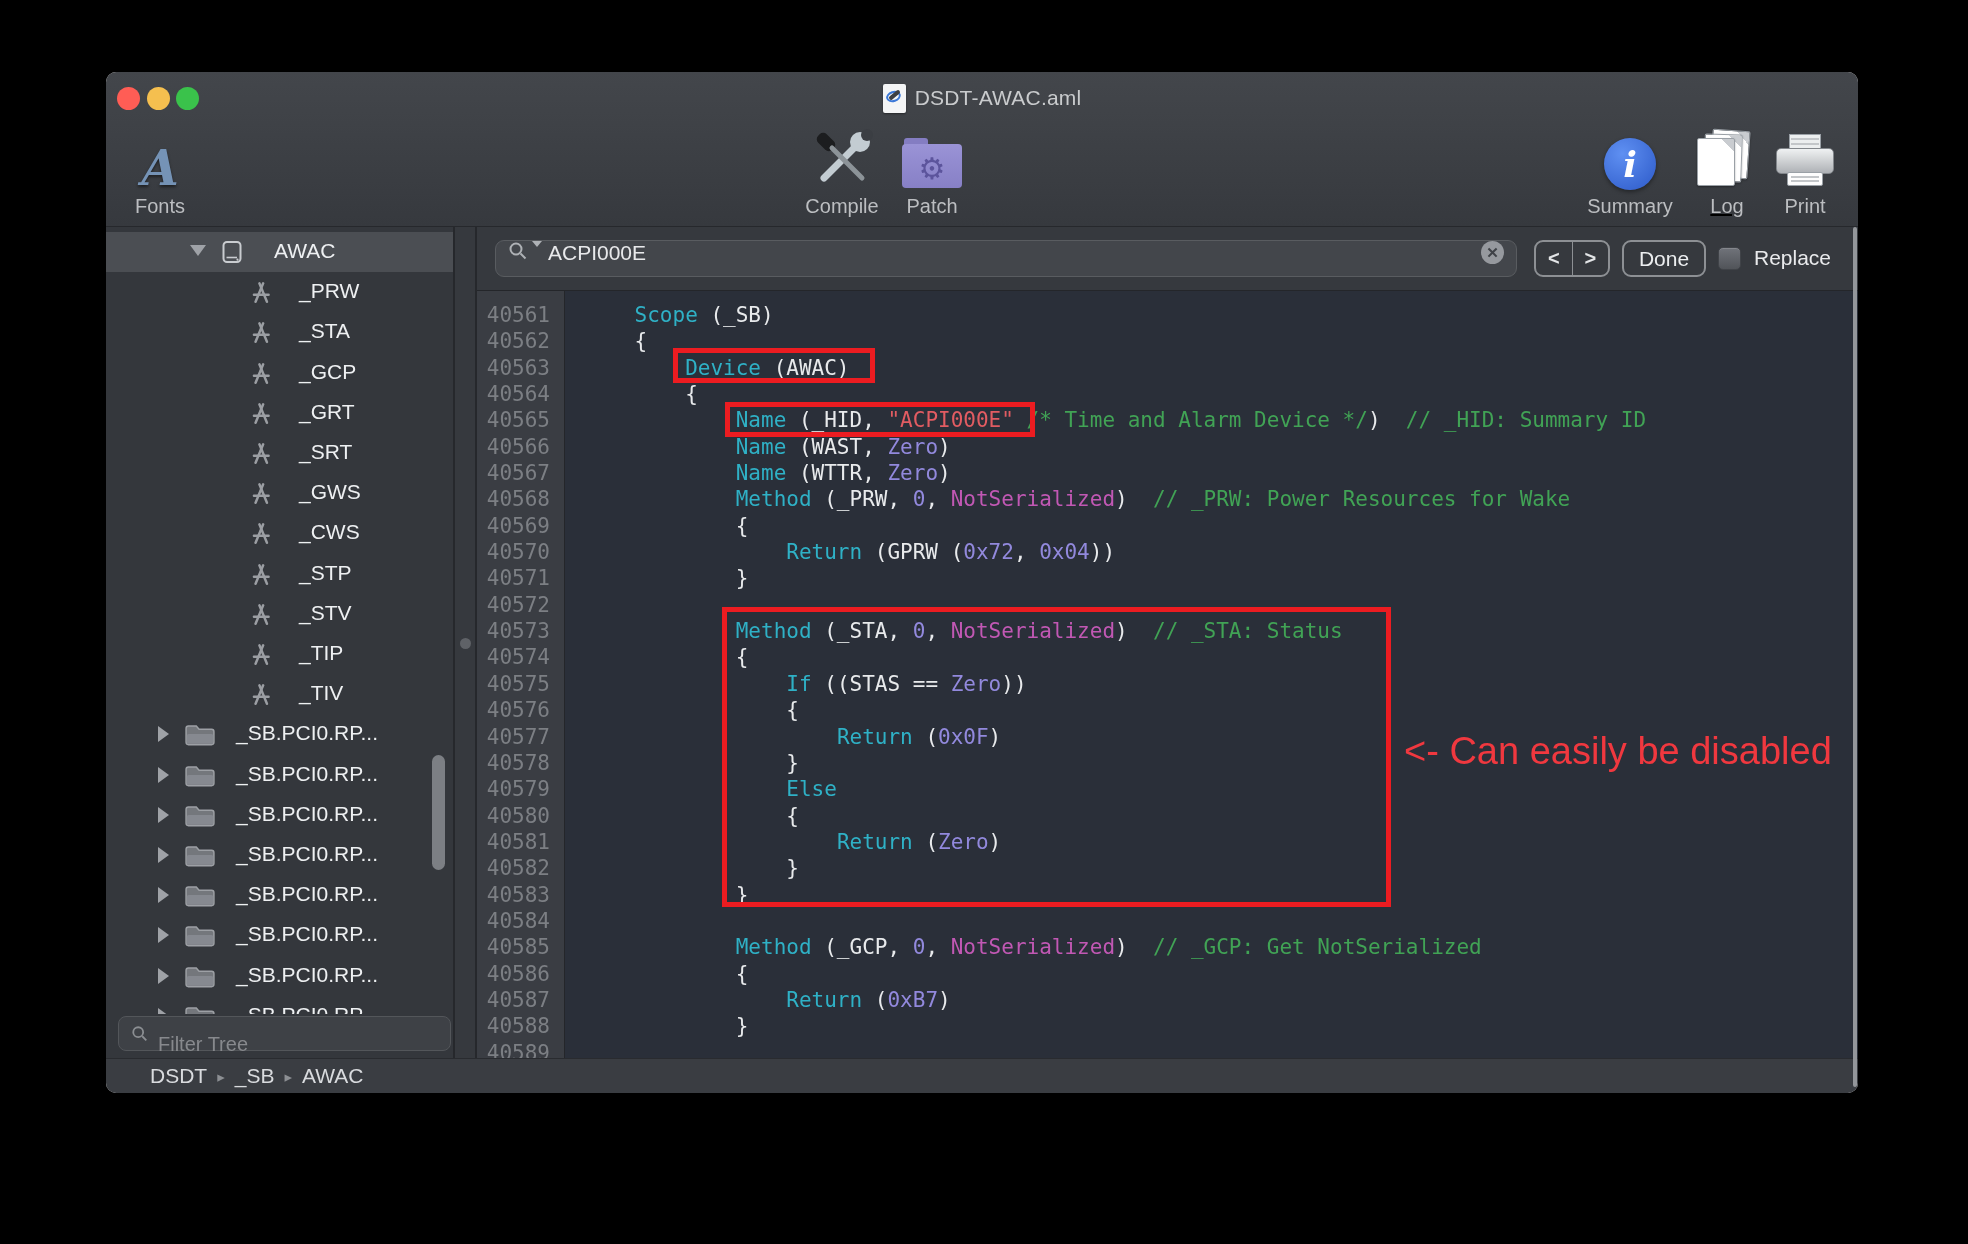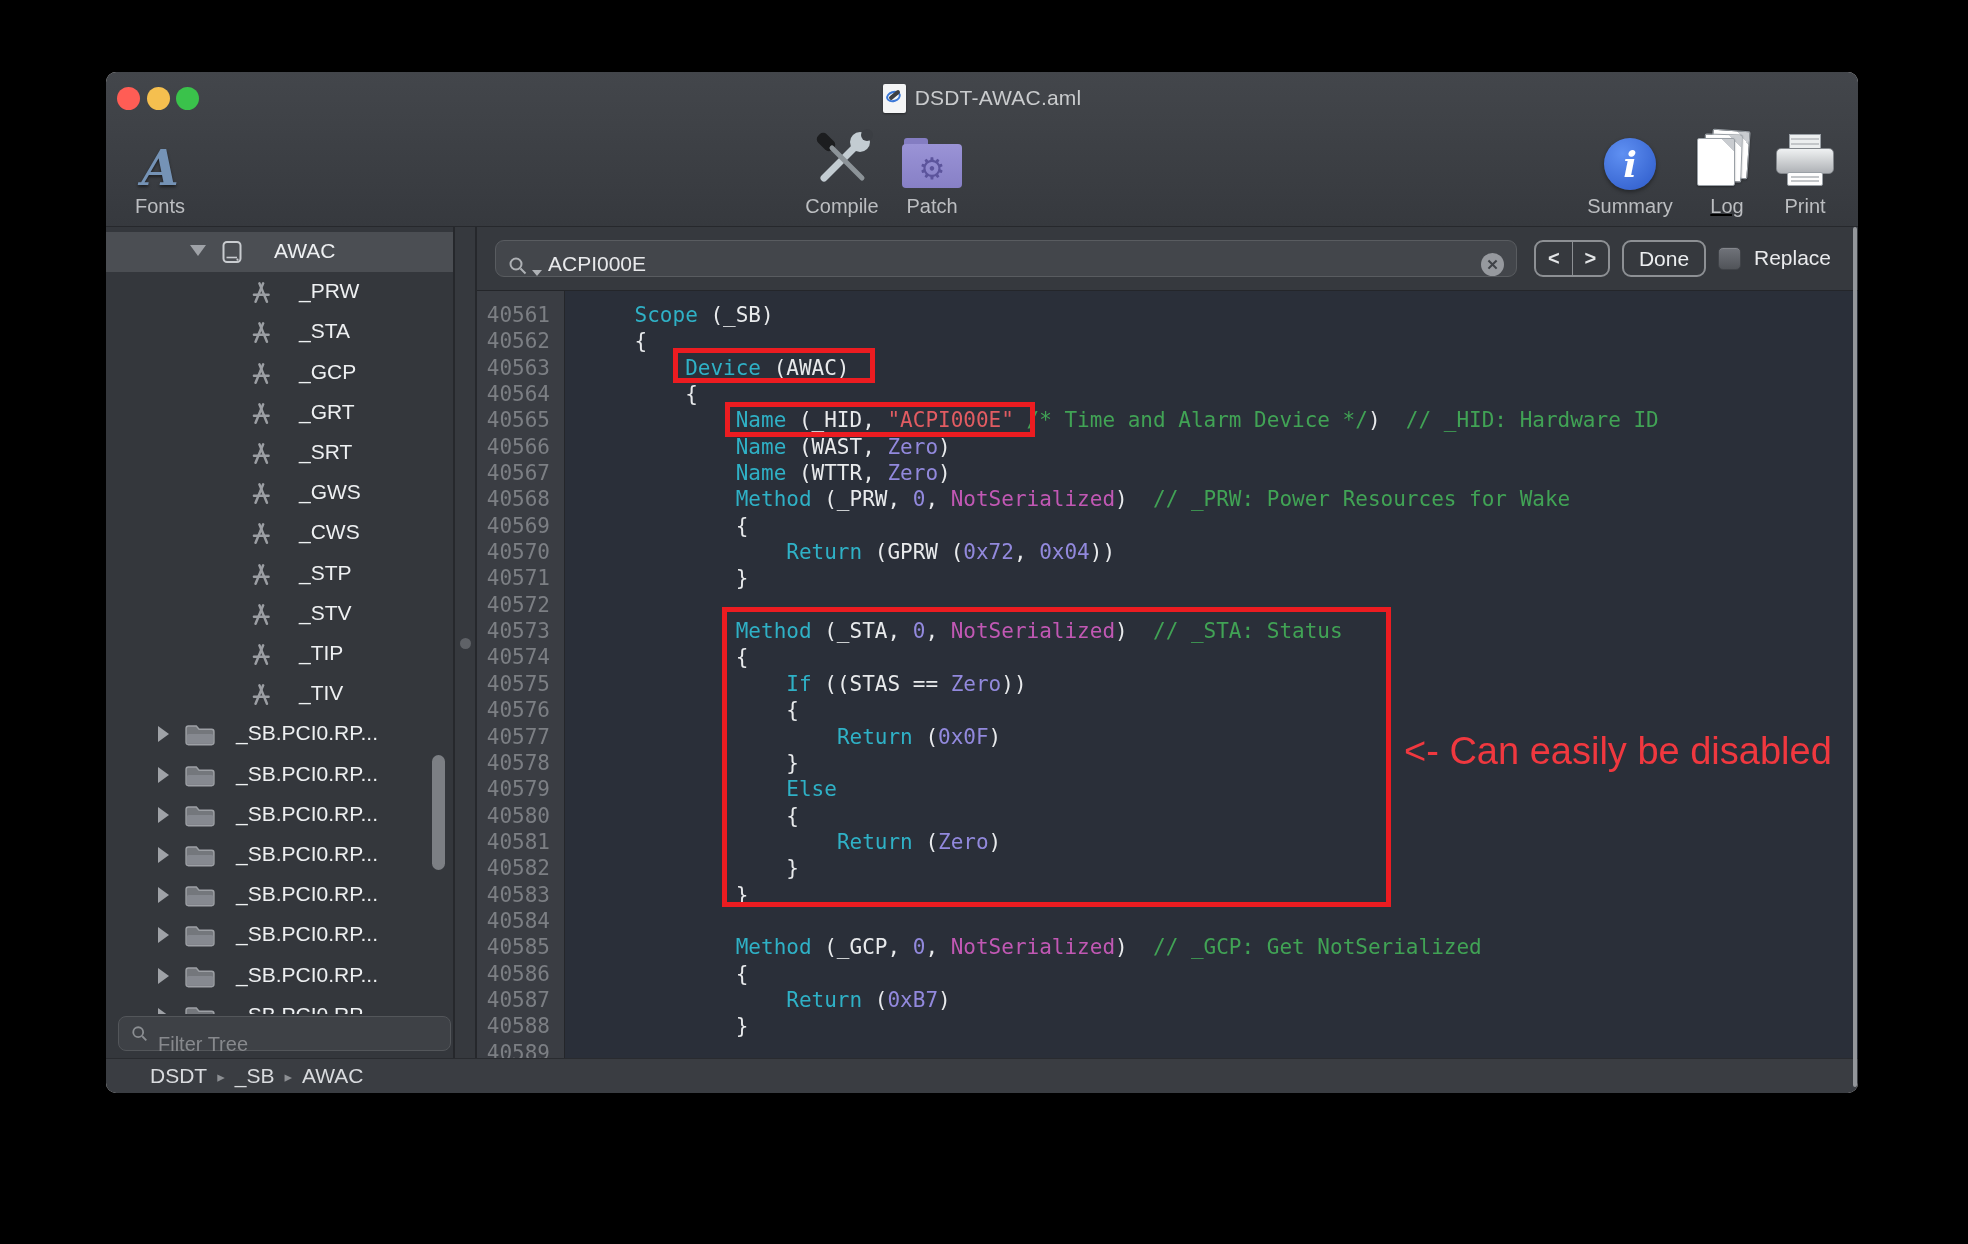--- a/index.html
+++ b/index.html
@@ -82,21 +82,21 @@
   .filter-field input::placeholder{color:#87898d;}
   .side-scroll{position:absolute;left:326px;top:528px;width:13px;height:115px;border-radius:7px;background:#84878c;opacity:.9;}
 
   .gutter{position:absolute;left:349px;top:0;width:22px;height:831px;background:#36393e;border-right:2px solid #26282c;}
   .gutter .dot{position:absolute;left:5px;top:411px;width:11px;height:11px;border-radius:50%;background:#5f6267;}
 
   
   .editor{position:absolute;left:371px;top:0;width:1381px;height:831px;}
   .searchrow{position:absolute;left:0;top:0;width:100%;height:64px;background:#36393e;border-bottom:1px solid #24262a;}
   .search-field{position:absolute;left:18px;top:13px;width:1022px;height:37px;background:#43464b;border:1px solid #595c60;
-    border-radius:9px;display:flex;align-items:flex-end;padding:0 12px;gap:6px;}
+    border-radius:9px;display:flex;align-items:flex-start;padding:0 12px;gap:6px;}
   .search-field input{flex:1;background:transparent;border:none;outline:none;color:#e8e9eb;font-size:21px;font-family:"Liberation Sans",sans-serif;}
   .mag-chev{width:0;height:0;border-left:5px solid transparent;border-right:5px solid transparent;border-top:6px solid #aeb1b5;margin-left:-2px;}
   .clear-btn{width:23px;height:23px;border-radius:50%;background:#96999e;color:#3f4247;font-size:15px;font-weight:bold;
     display:flex;align-items:center;justify-content:center;flex:0 0 auto;}
   .seg{position:absolute;left:1057px;top:13px;width:76px;height:37px;border:2px solid #8d9094;border-radius:9px;display:flex;}
   .seg .half{flex:1;display:flex;align-items:center;justify-content:center;color:#e3e5e7;font-size:20px;font-weight:bold;}
   .seg .half:first-child{border-right:1px solid #8d9094;}
   .done-btn{position:absolute;left:1145px;top:13px;width:84px;height:37px;border:2px solid #8d9094;border-radius:9px;
     color:#eceef0;font-size:21px;display:flex;align-items:center;justify-content:center;background:transparent;}
   .chk{position:absolute;left:1241px;top:20px;width:23px;height:23px;border-radius:5px;background:linear-gradient(#70737a,#515459);
@@ -454,21 +454,21 @@
               <div class="ln">40586</div>
               <div class="ln">40587</div>
               <div class="ln">40588</div>
               <div class="ln">40589</div>
             </div>
           <div class="codelines" id="codelines">
               <div class="cl"><span class="tk-pl">    </span><span class="tk-kw">Scope</span><span class="tk-pl"> (_SB)</span></div>
               <div class="cl"><span class="tk-pl">    {</span></div>
               <div class="cl"><span class="tk-pl">        </span><span class="tk-kw">Device</span><span class="tk-pl"> (AWAC)</span></div>
               <div class="cl"><span class="tk-pl">        {</span></div>
-              <div class="cl"><span class="tk-pl">            </span><span class="tk-kw">Name</span><span class="tk-pl"> (_HID, </span><span class="tk-str">"ACPI000E"</span><span class="tk-pl"> </span><span class="tk-cm">/* Time and Alarm Device */</span><span class="tk-pl">)  </span><span class="tk-cm">// _HID: Hardware ID</span></div>
+              <div class="cl"><span class="tk-pl">            </span><span class="tk-kw">Name</span><span class="tk-pl"> (_HID, </span><span class="tk-str">"ACPI000E"</span><span class="tk-pl"> </span><span class="tk-cm">/* Time and Alarm Device */</span><span class="tk-pl">)  </span><span class="tk-cm">// _HID: Summary ID</span></div>
               <div class="cl"><span class="tk-pl">            </span><span class="tk-kw">Name</span><span class="tk-pl"> (WAST, </span><span class="tk-num">Zero</span><span class="tk-pl">)</span></div>
               <div class="cl"><span class="tk-pl">            </span><span class="tk-kw">Name</span><span class="tk-pl"> (WTTR, </span><span class="tk-num">Zero</span><span class="tk-pl">)</span></div>
               <div class="cl"><span class="tk-pl">            </span><span class="tk-kw">Method</span><span class="tk-pl"> (_PRW, </span><span class="tk-num">0</span><span class="tk-pl">, </span><span class="tk-mag">NotSerialized</span><span class="tk-pl">)  </span><span class="tk-cm">// _PRW: Power Resources for Wake</span></div>
               <div class="cl"><span class="tk-pl">            {</span></div>
               <div class="cl"><span class="tk-pl">                </span><span class="tk-kw">Return</span><span class="tk-pl"> (GPRW (</span><span class="tk-num">0x72</span><span class="tk-pl">, </span><span class="tk-num">0x04</span><span class="tk-pl">))</span></div>
               <div class="cl"><span class="tk-pl">            }</span></div>
               <div class="cl"></div>
               <div class="cl"><span class="tk-pl">            </span><span class="tk-kw">Method</span><span class="tk-pl"> (_STA, </span><span class="tk-num">0</span><span class="tk-pl">, </span><span class="tk-mag">NotSerialized</span><span class="tk-pl">)  </span><span class="tk-cm">// _STA: Status</span></div>
               <div class="cl"><span class="tk-pl">            {</span></div>
               <div class="cl"><span class="tk-pl">                </span><span class="tk-kw">If</span><span class="tk-pl"> ((STAS == </span><span class="tk-num">Zero</span><span class="tk-pl">))</span></div>

